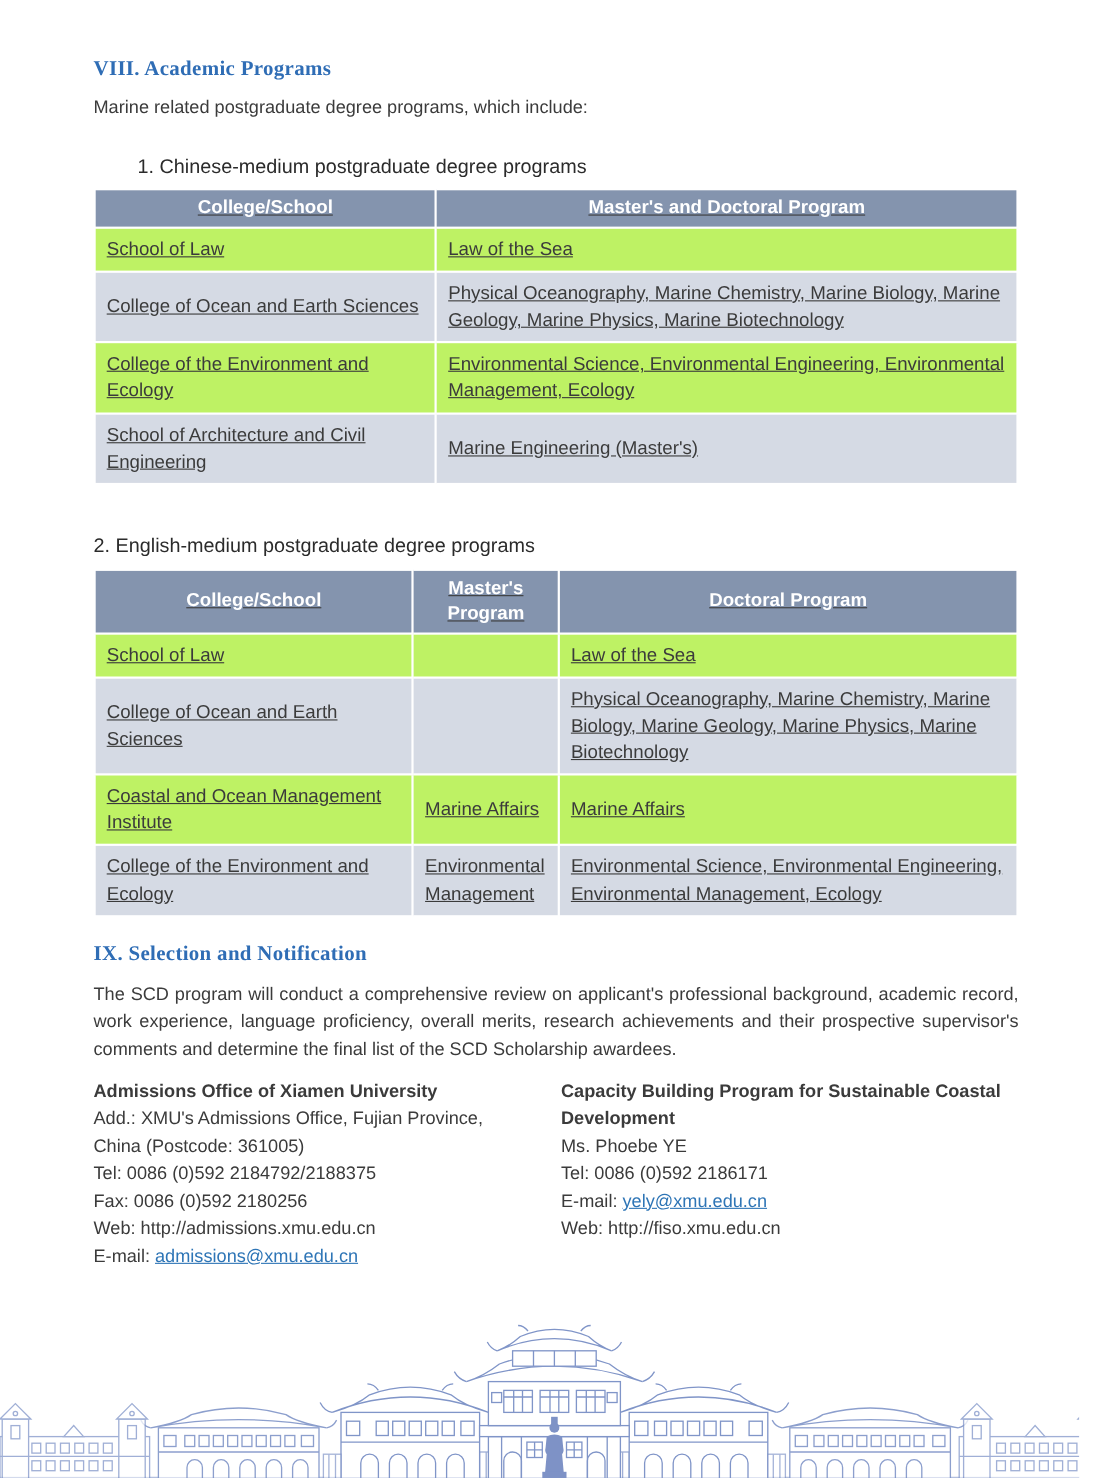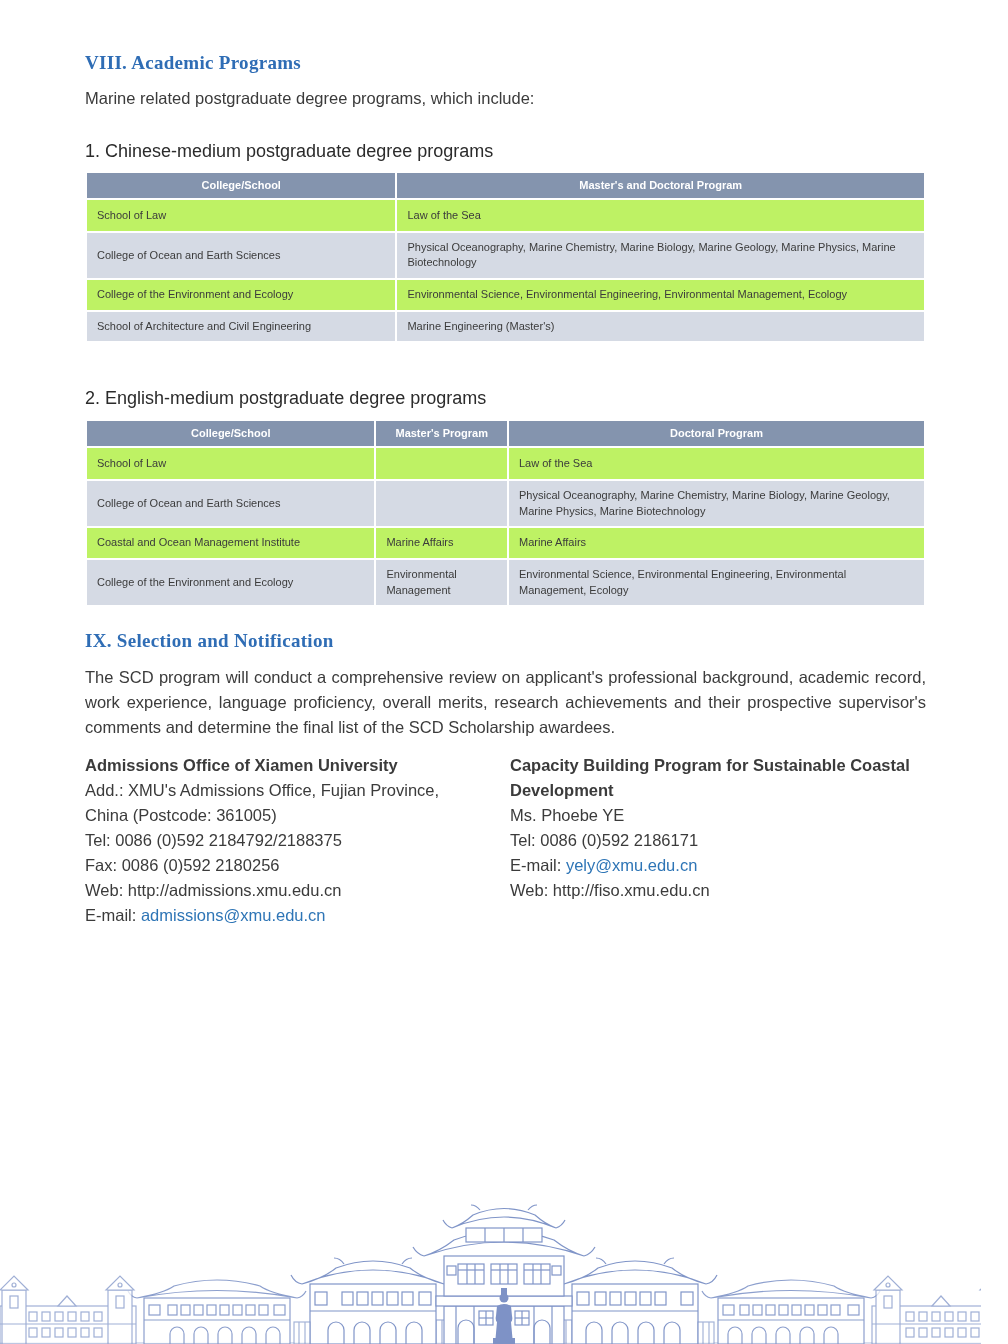--- a/index.html
+++ b/index.html
@@ -35,27 +35,28 @@
   }
   .intro{
     margin-top:15px;
     font-size:16.5px;
   }
   .subtitle{
     font-size:18px;
     color:#2B2B2B;
     font-weight:normal;
   }
-  .subtitle.first{margin-top:33px;margin-bottom:9px;}
+  .subtitle.first{margin-top:33px;margin-bottom:9px;margin-left:40px;}
   .subtitle.second{margin-top:45px;margin-bottom:10px;}
   table.programs{
     border-collapse:collapse;
     width:100%;
-    font-size:11px;
+    font-size:17px;
     table-layout:fixed;
+    text-decoration:underline;
   }
   table.programs th{
     background:var(--table-header-bg);
     color:#fff;
     font-weight:bold;
     text-align:center;
     padding:5px 8px;
     border:2px solid #fff;
     line-height:1.35;
   }
@@ -81,20 +82,21 @@
     display:flex;
     gap:25px;
     font-size:16.5px;
     line-height:25px;
   }
   .contact-col.left{width:400px;flex:0 0 400px;}
   .contact-col.right{width:416px;flex:0 0 416px;}
   .contact-title{font-weight:bold;}
   a.email-link{
     color:var(--link);
+    text-decoration:underline;
     cursor:pointer;
   }
   .footer-art{
     position:absolute;
     left:0;bottom:0;
     width:1008px;height:152px;
   }
 </style>
 </head>
 <body>

